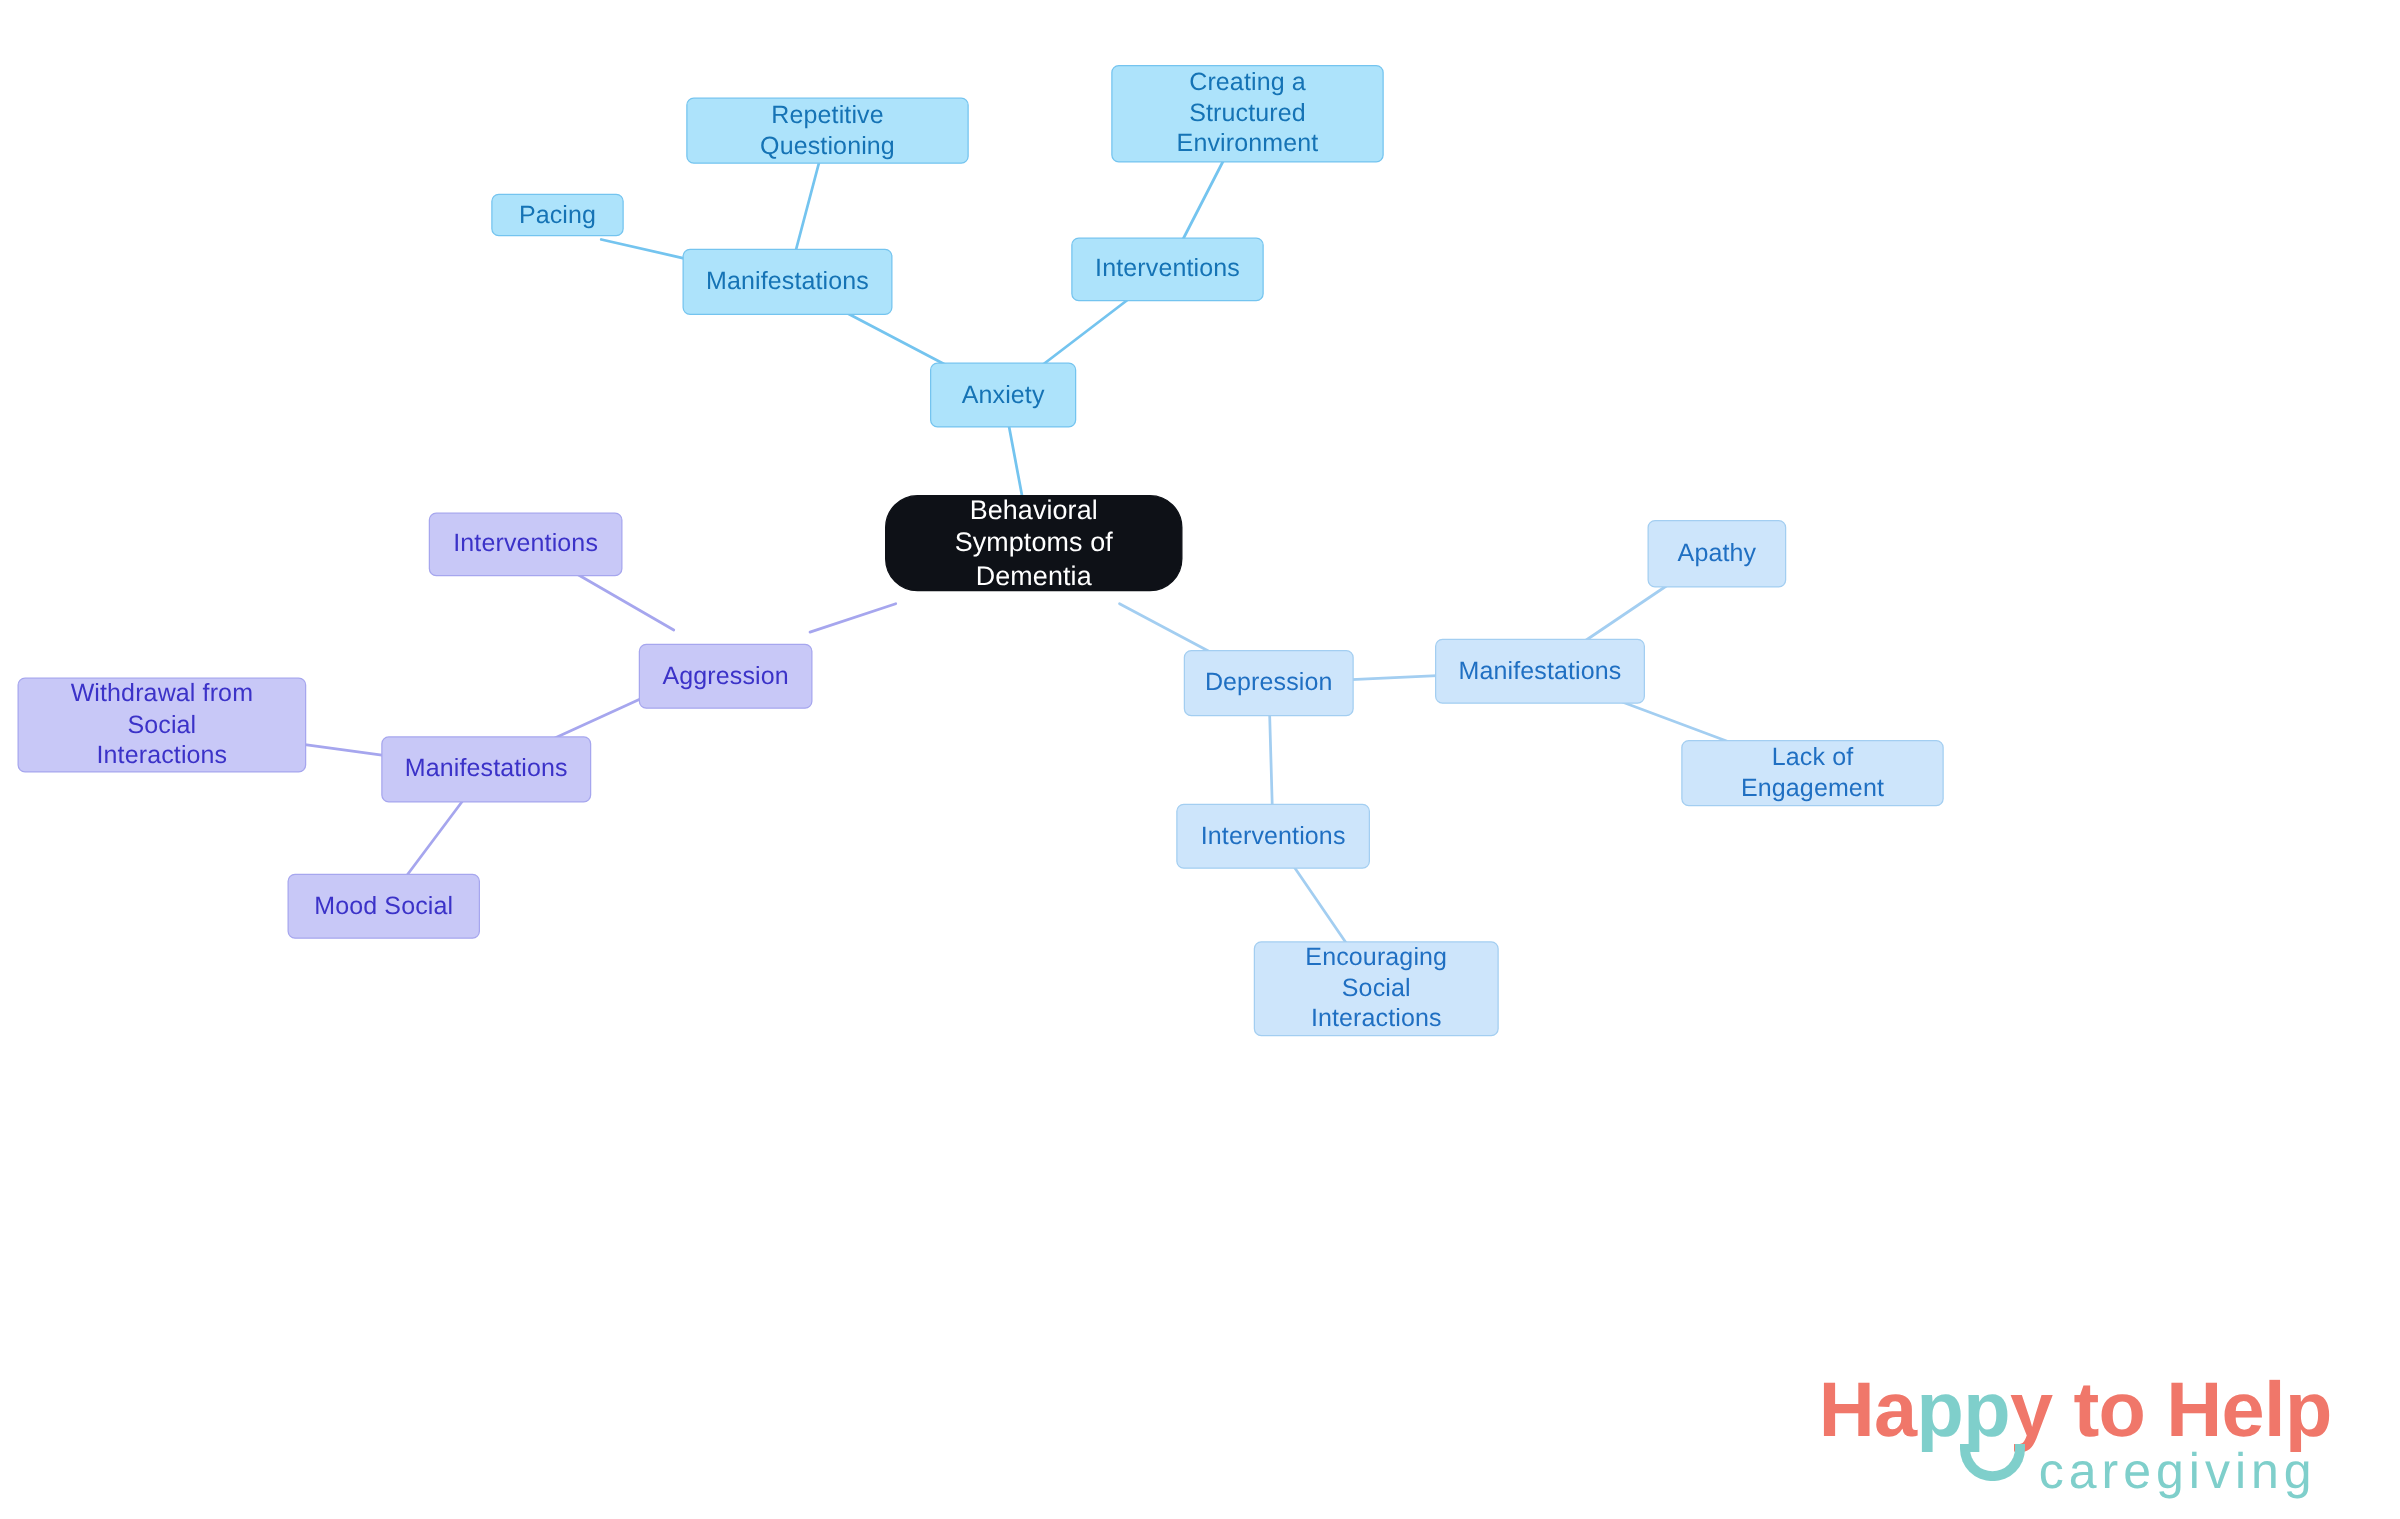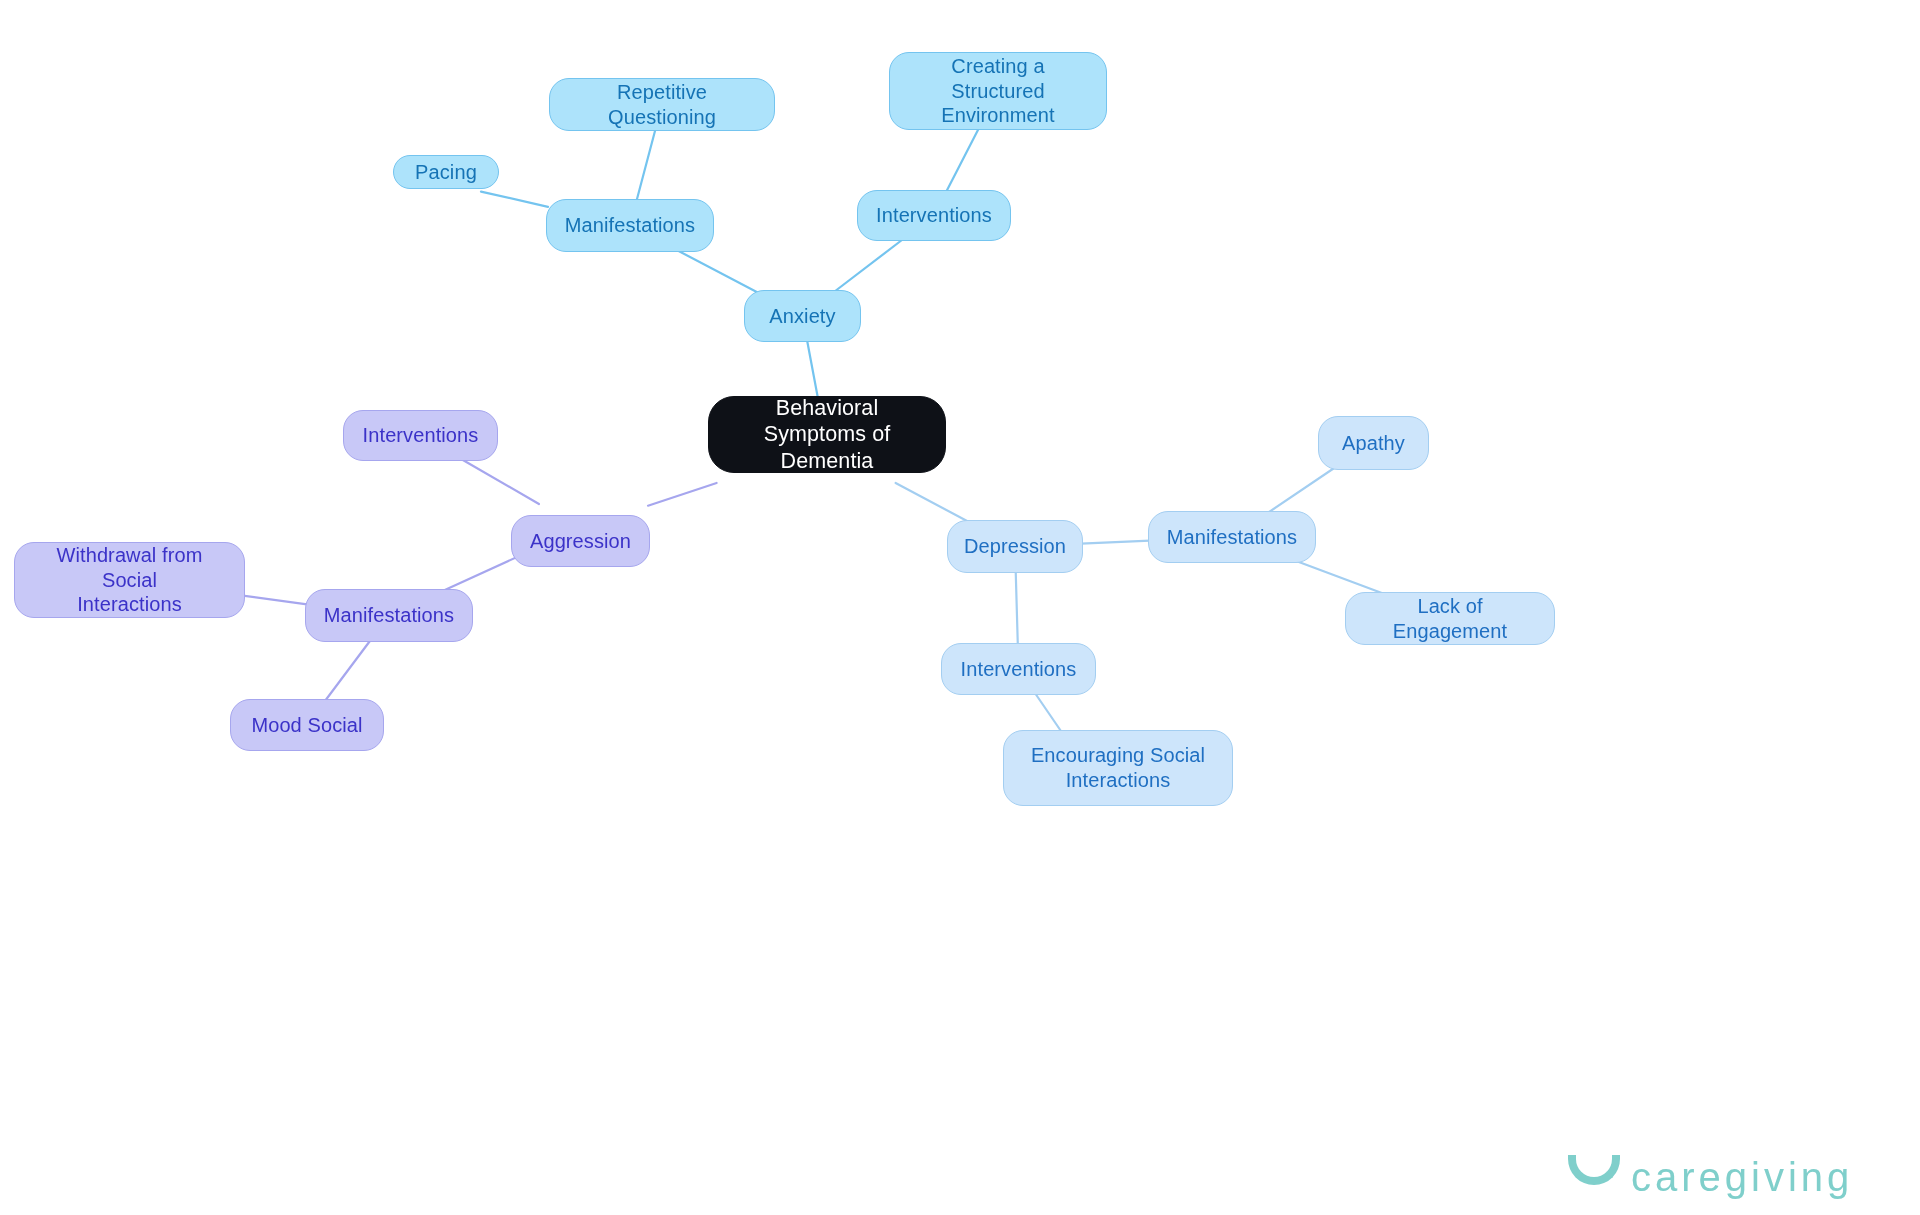--- a/index.html
+++ b/index.html
@@ -31,21 +31,21 @@
     pointer-events: none;
   }
 
   .node {
     position: absolute;
     box-sizing: border-box;
     display: flex;
     align-items: center;
     justify-content: center;
     text-align: center;
-    border-radius: 20px;
+    border-radius: 6px;
     border-width: 1.4px;
     border-style: solid;
     line-height: 1.24;
     padding: 6px 14px;
     white-space: pre-line;
     letter-spacing: 0.1px;
   }
 
   
   .node.central {
@@ -158,21 +158,22 @@
       <div class="node lavender" style="left: 343px; top: 410px; width: 155px; height: 51px;"><span>Interventions</span></div>
       <div class="node lavender" style="left: 305px; top: 589px; width: 168px; height: 53px;"><span>Manifestations</span></div>
       <div class="node lavender" style="left: 14px; top: 542px; width: 231px; height: 76px;"><span>Withdrawal from Social
 Interactions</span></div>
       <div class="node lavender" style="left: 230px; top: 699px; width: 154px; height: 52px;"><span>Mood Social</span></div>
       <div class="node blue-pale" style="left: 947px; top: 520px; width: 136px; height: 53px; align-items: center;"><span>Depression</span></div>
       <div class="node blue-pale" style="left: 1148px; top: 511px; width: 168px; height: 52px;"><span>Manifestations</span></div>
       <div class="node blue-pale" style="left: 1318px; top: 416px; width: 111px; height: 54px;"><span>Apathy</span></div>
       <div class="node blue-pale" style="left: 1345px; top: 592px; width: 210px; height: 53px;"><span>Lack of Engagement</span></div>
       <div class="node blue-pale" style="left: 941px; top: 643px; width: 155px; height: 52px;"><span>Interventions</span></div>
-      <div class="node blue-pale" style="left: 1003px; top: 730px; width: 230px; height: 76px;"><span>Encouraging Social
+      <div class="node blue-pale" style="left: 1003px; top: 753px; width: 196px; height: 76px;"><span>Encouraging Social
 Interactions</span></div>
     </div>
 
   <div id="brand-logo">
+    <div class="logo-wordmark"><span>Ha</span><span class="logo-pp">pp</span><span>y</span><span> to </span><span>Help</span></div>
     <div class="logo-smile"></div>
     <div class="logo-sub">caregiving</div>
   </div>
 </div>
 
 </body></html>

